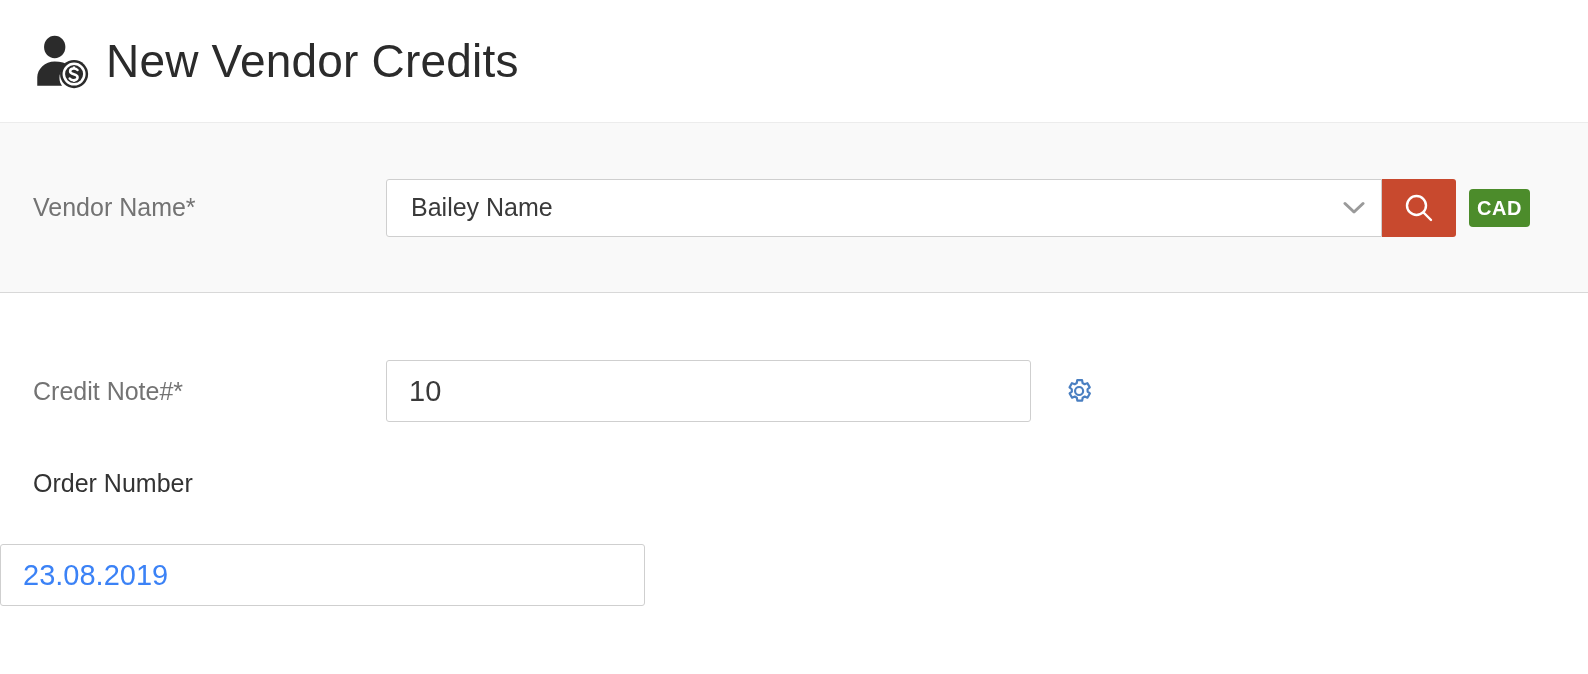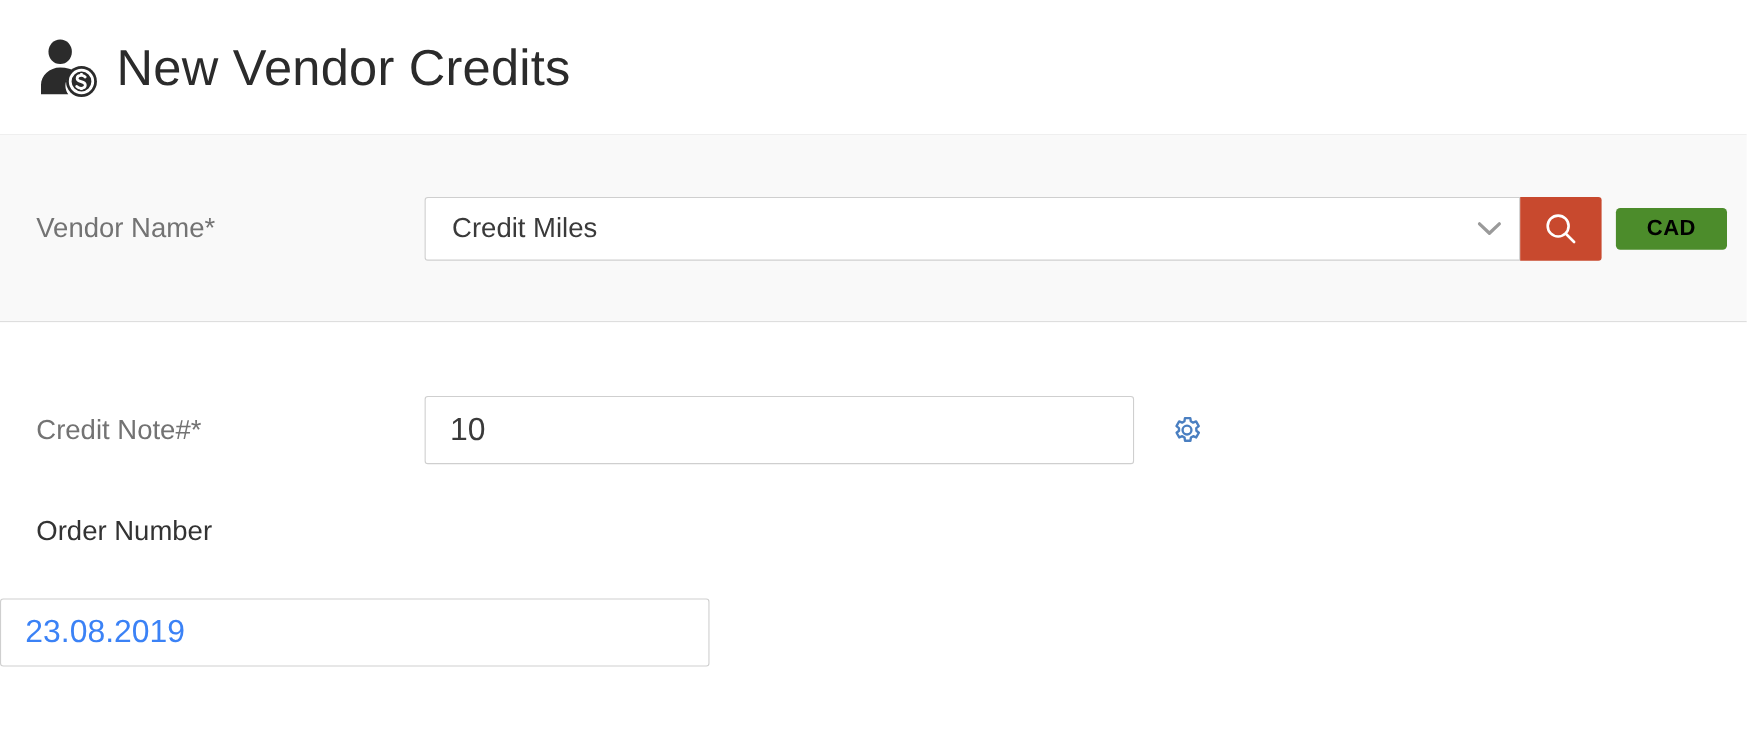--- a/index.html
+++ b/index.html
@@ -106,26 +106,26 @@
     align-items: center;
     justify-content: center;
     cursor: pointer;
     padding: 0;
   }
   .search-button svg { display: block; }
   .currency-badge {
     margin-left: 13px;
     align-self: center;
     background: #4c8c2b;
-    color: #000000;
+    color: #ffffff;
     font-size: 20px;
     font-weight: bold;
     letter-spacing: 0.5px;
     border-radius: 4px;
-    padding: 9px 28px;
+    padding: 9px 8px;
     line-height: 1;
     white-space: nowrap;
     cursor: pointer;
   }
 
   
   .form-body {
     background: #ffffff;
     padding-top: 52px;
   }
@@ -181,21 +181,21 @@
   <div class="page-title">New Vendor Credits</div>
 </div>
 
 <div class="vendor-band">
   <div class="vendor-label-cell">
     <span class="label-required">Vendor Name*</span>
   </div>
 
   <div class="vendor-controls">
     <div class="vendor-select">
-      <span class="vendor-select-value">Credit Miles</span>
+      <span class="vendor-select-value">Bailey Name</span>
       <span class="chevron-down">
         <svg class="chevron-down" viewBox="0 0 22 14" xmlns="http://www.w3.org/2000/svg" aria-hidden="true">
           <path d="M2 2.5 L11 11 L20 2.5" fill="none" stroke="#9a9a9a" stroke-width="3" stroke-linecap="round" stroke-linejoin="round"></path>
         </svg>
       </span>
     </div>
 
     <button class="search-button">
       <span>
         <svg width="34" height="34" viewBox="0 0 34 34" xmlns="http://www.w3.org/2000/svg" aria-hidden="true">

